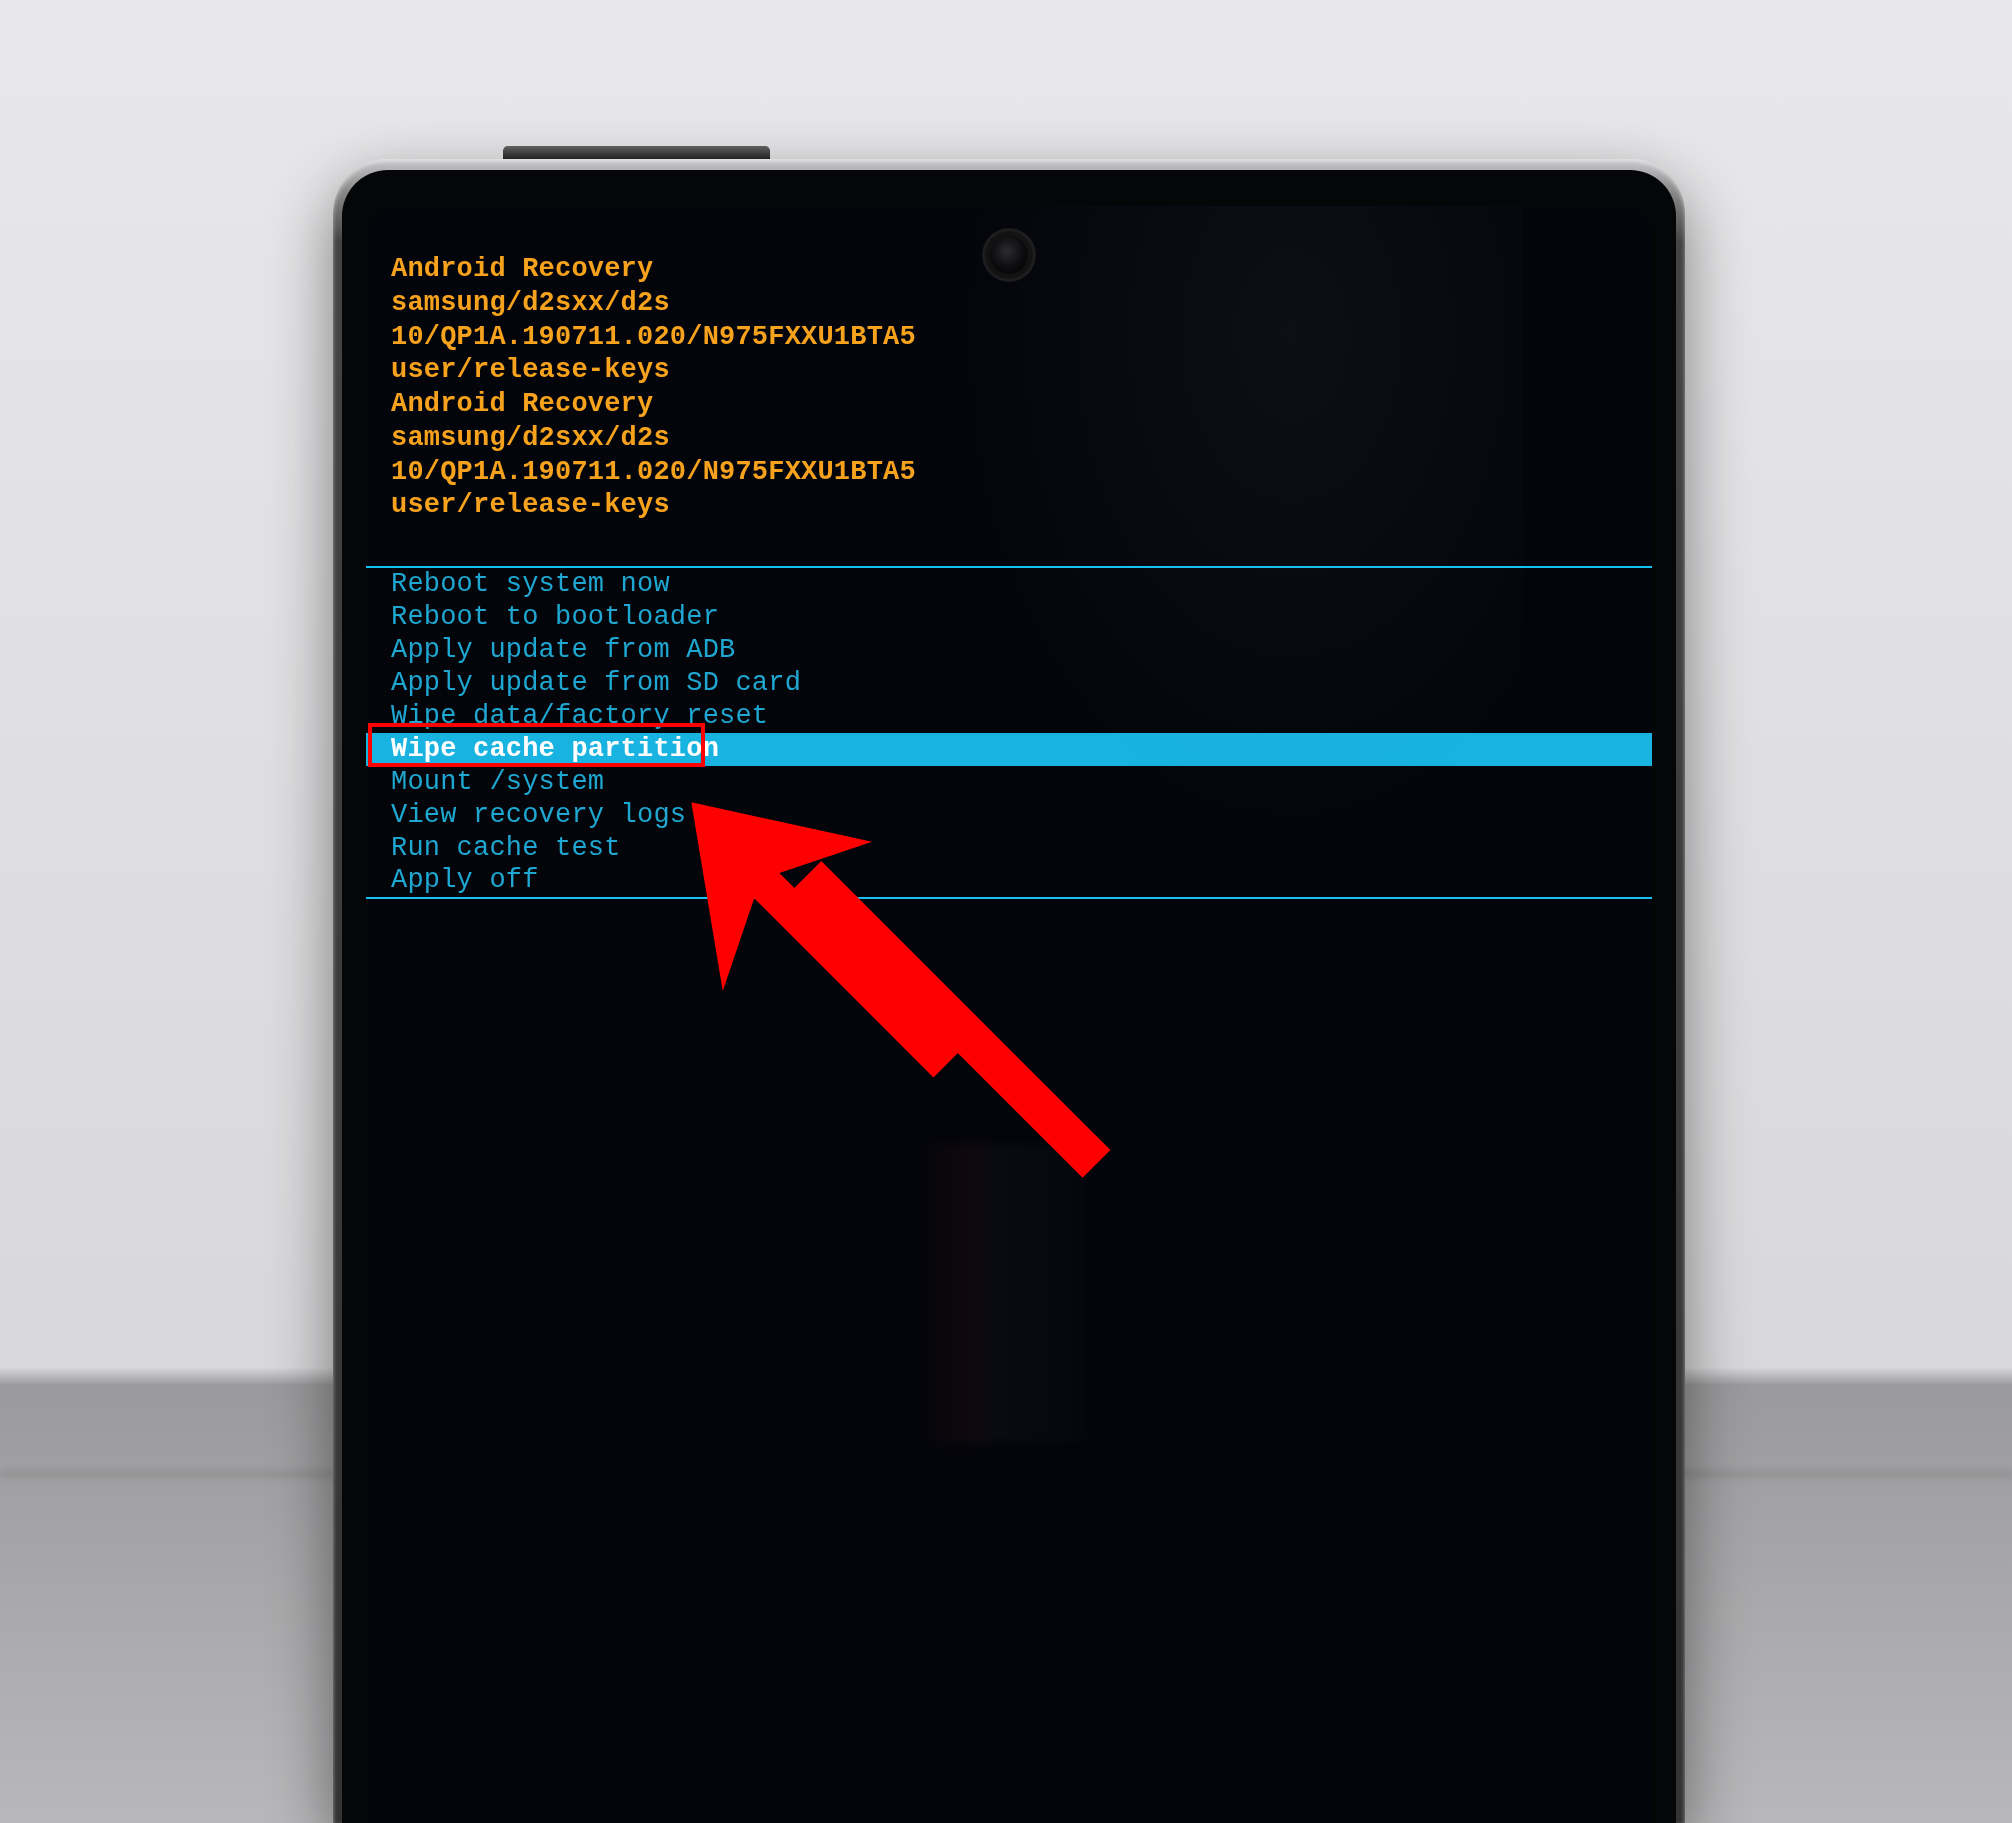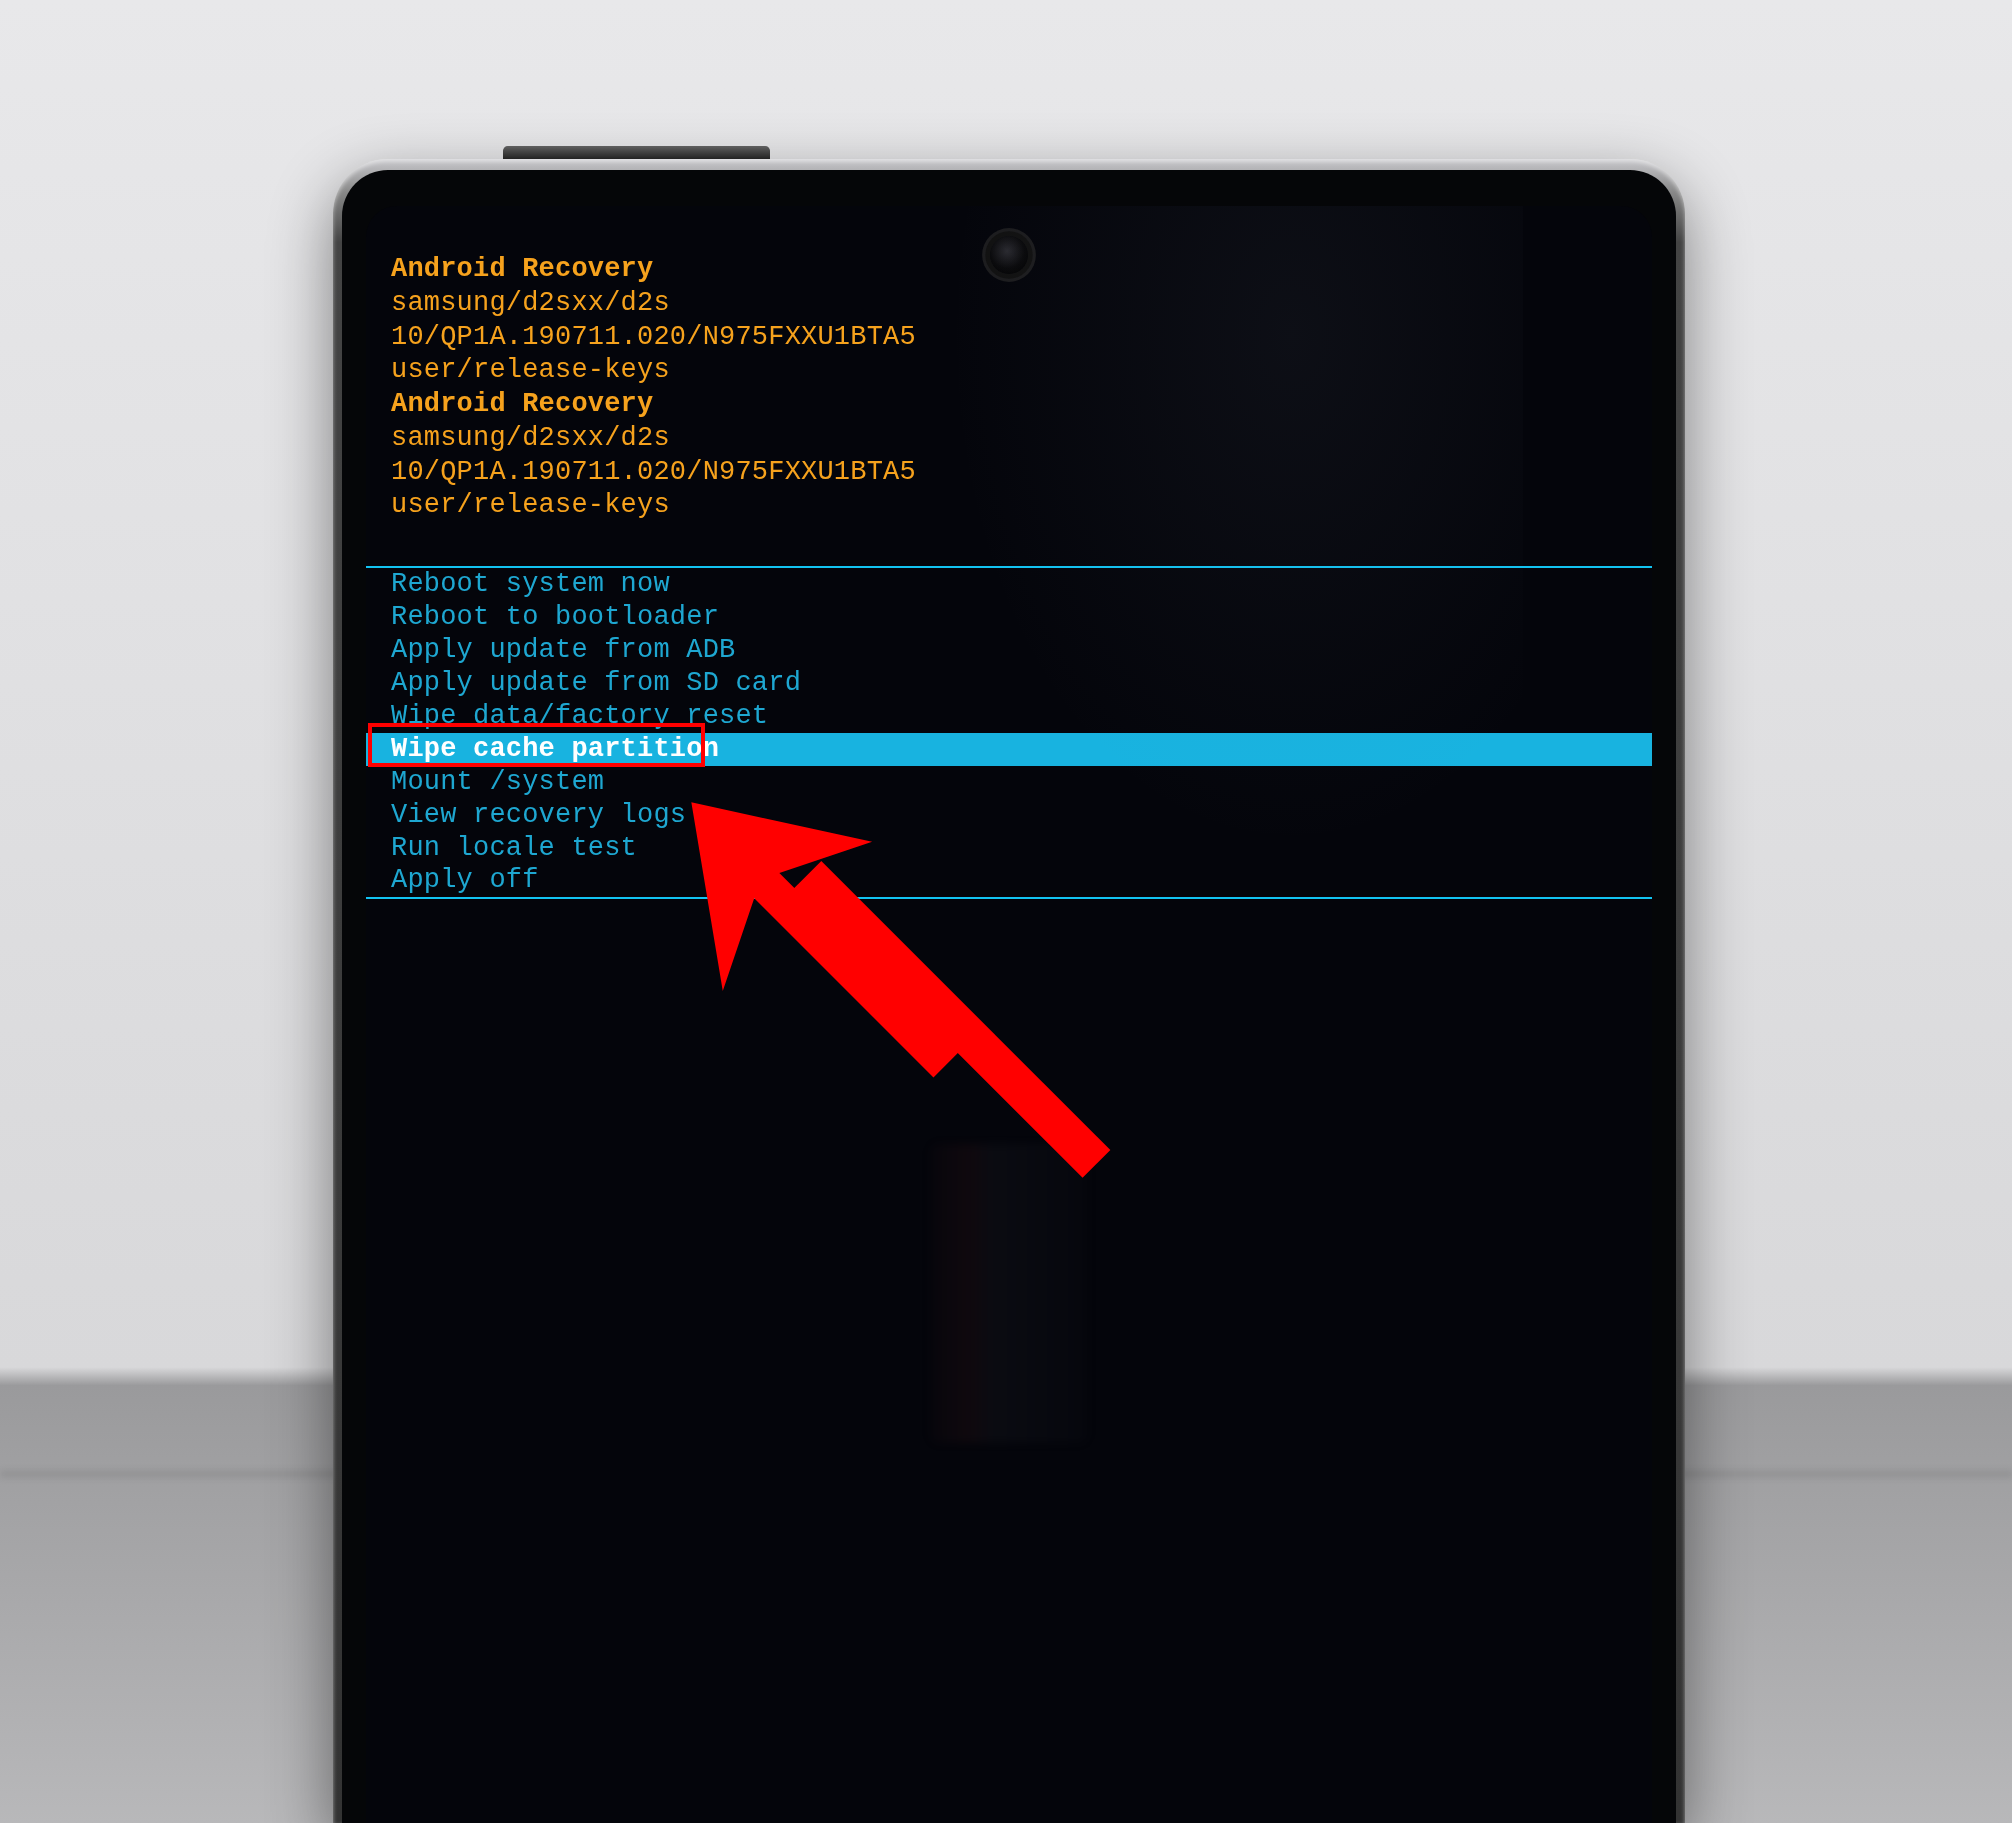--- a/index.html
+++ b/index.html
@@ -93,21 +93,21 @@
   .header-block {
     position: absolute;
     left: 25px;
     top: 47px;
   }
   .hdr-line {
     color: #f6a21d;
     font-size: 27px;
     line-height: 1.25;
     white-space: pre;
-    font-weight: 400;
+    font-weight: 700;
     letter-spacing: 0.2px;
   }
   .hdr-line.bold {
     font-weight: 700;
   }
   .menu {
     position: absolute;
     left: 0;
     right: 0;
     top: 360px;
@@ -177,21 +177,21 @@
 
         <div class="menu" id="menu">
             <div class="menu-item">Reboot system now</div>
             <div class="menu-item">Reboot to bootloader</div>
             <div class="menu-item">Apply update from ADB</div>
             <div class="menu-item">Apply update from SD card</div>
             <div class="menu-item">Wipe data/factory reset</div>
             <div class="menu-item selected">Wipe cache partition</div>
             <div class="menu-item">Mount /system</div>
             <div class="menu-item">View recovery logs</div>
-            <div class="menu-item">Run locale test</div>
+            <div class="menu-item">Run cache test</div>
             <div class="menu-item">Apply off</div>
           </div>
 
         <div class="glare"></div>
         <div class="reflect"></div>
       </div>
     </div>
   </div>
 
   <div class="red-box" id="redbox" style="left:368px; top:723px; width:329px; height:36px;"></div>

